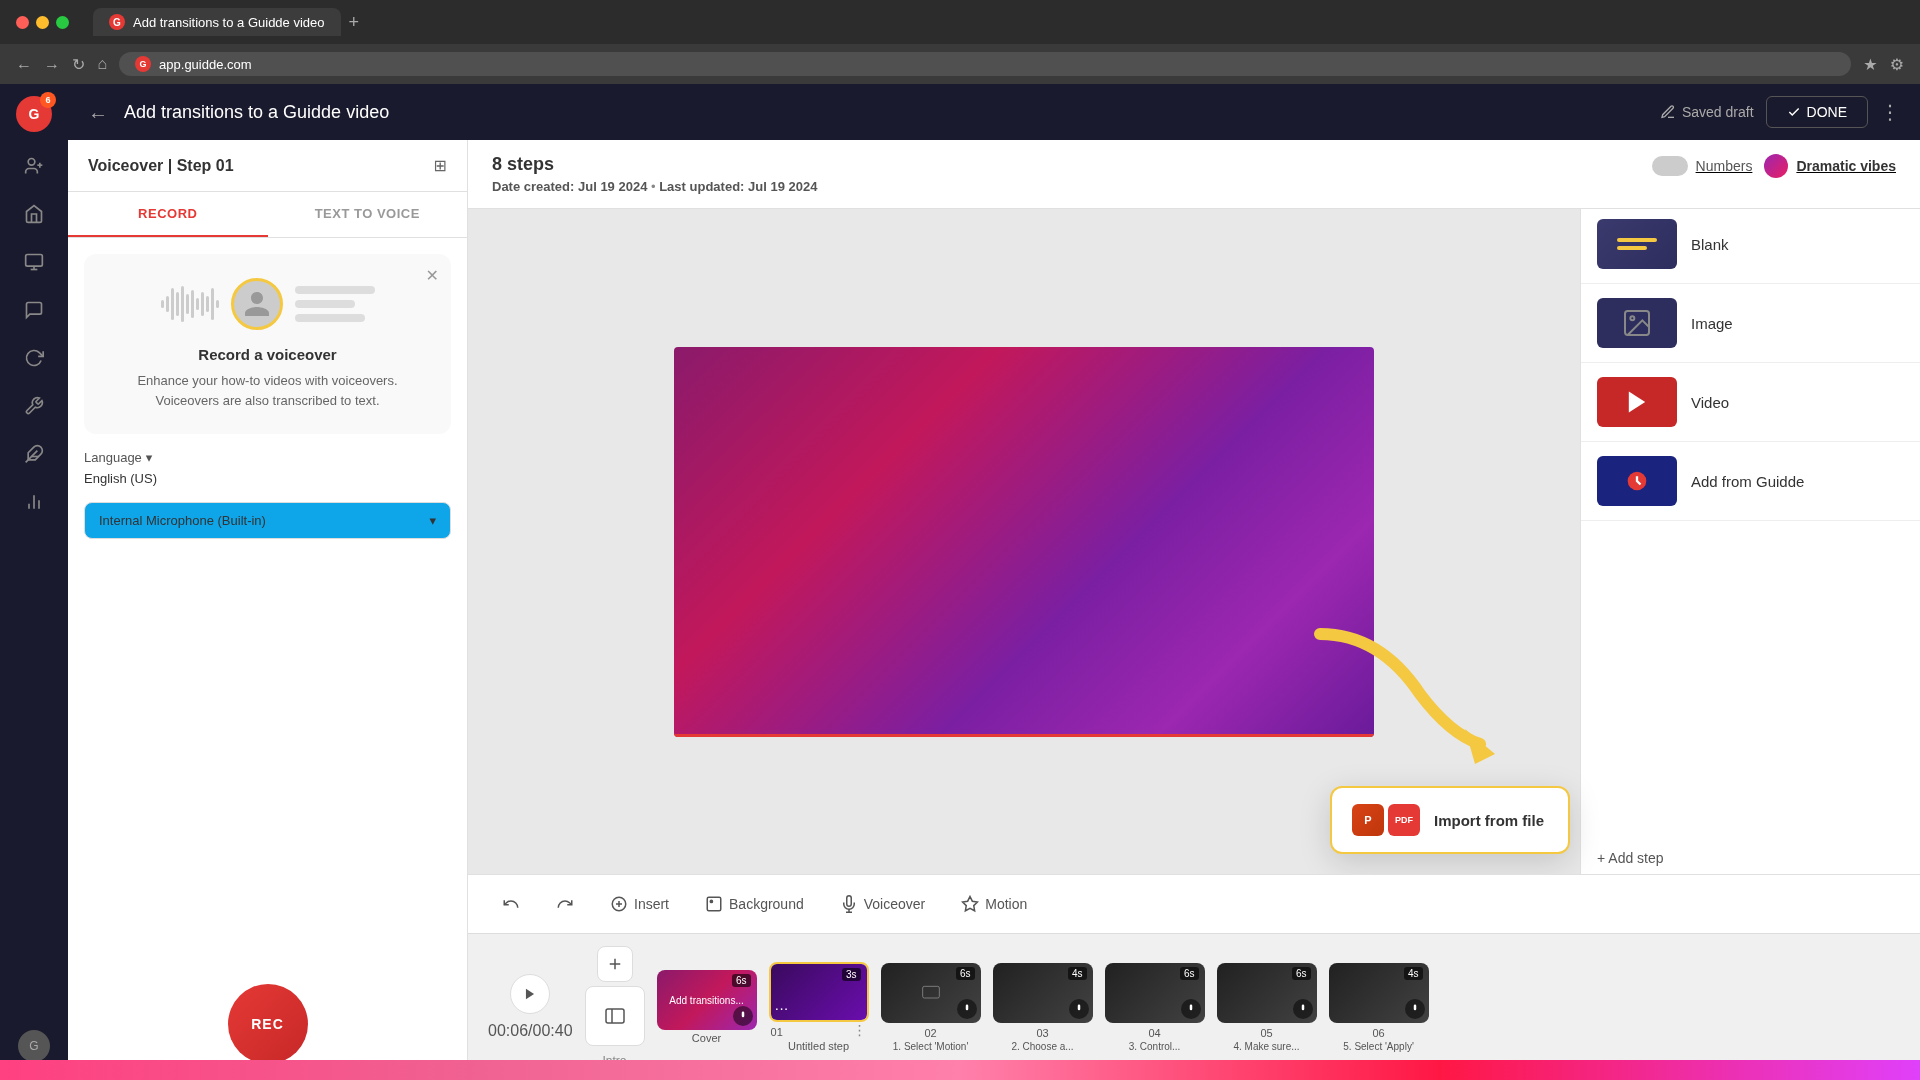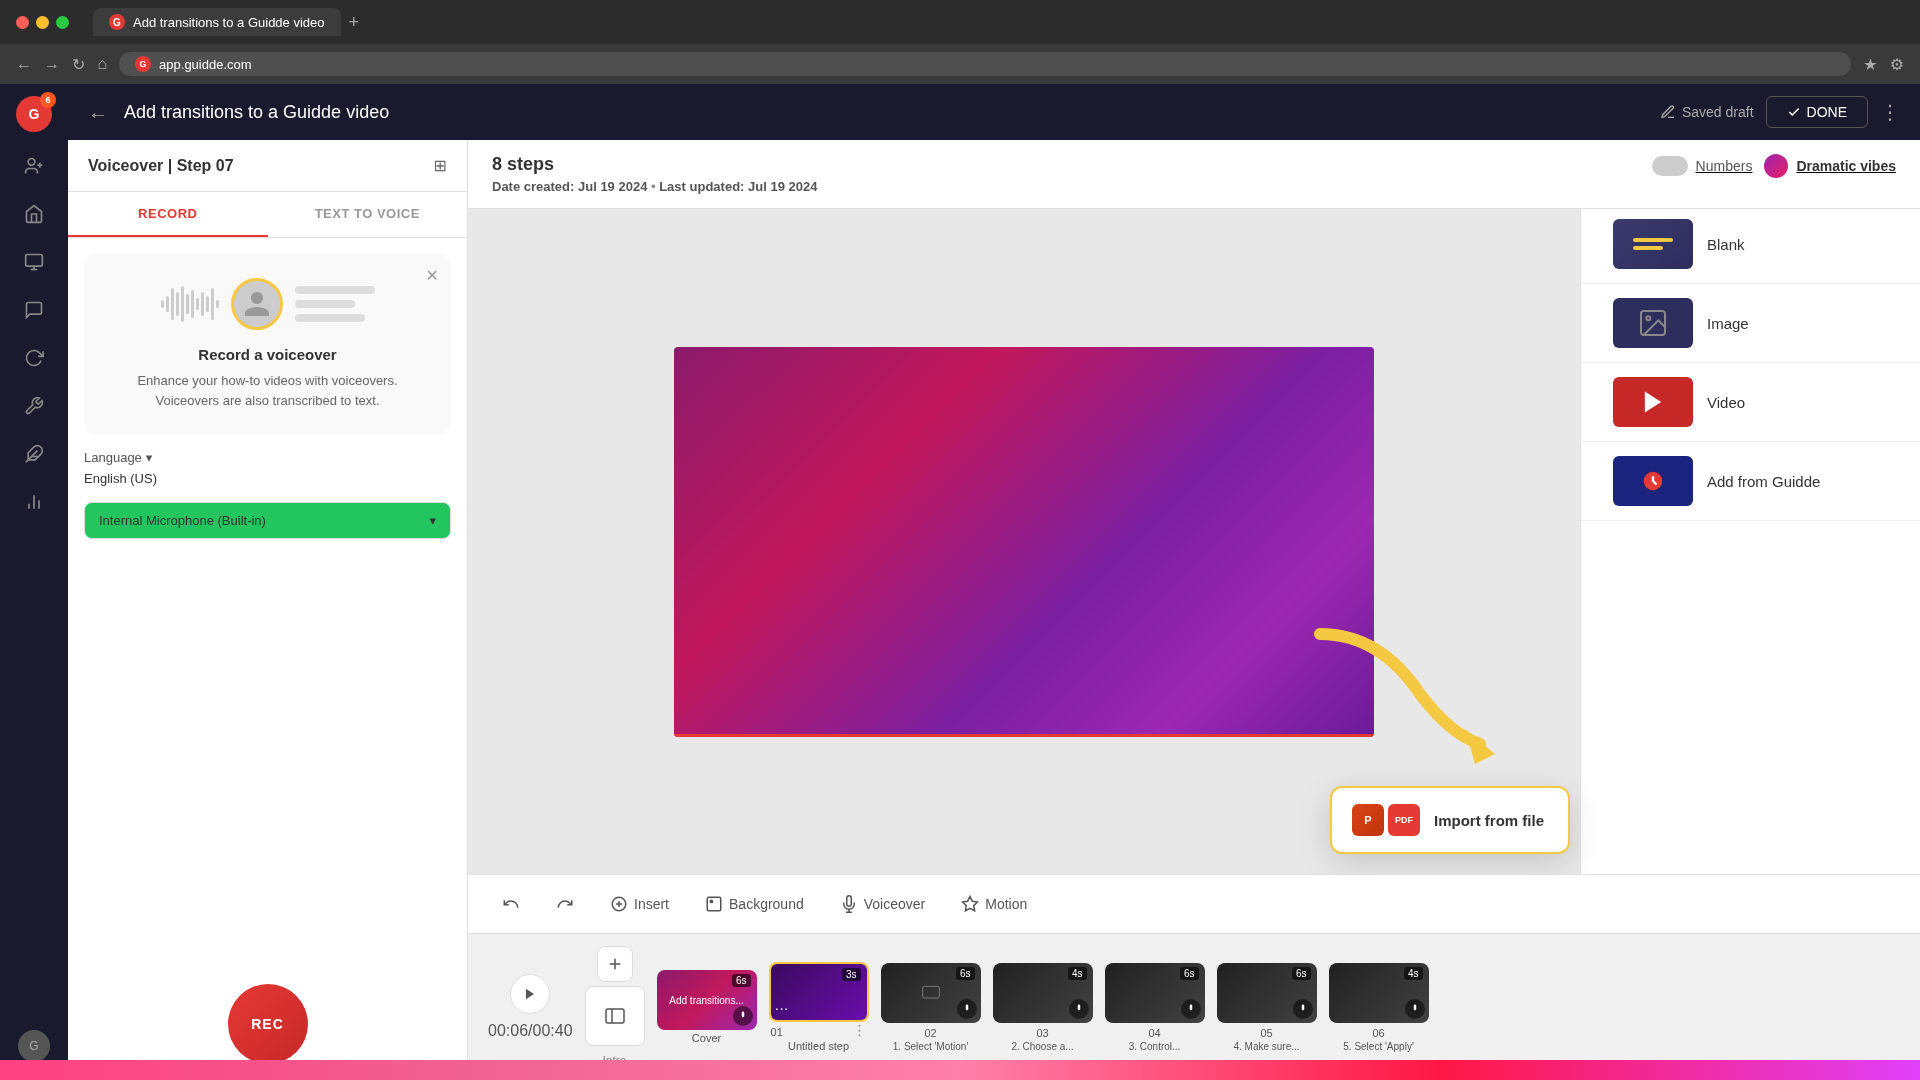--- a/index.html
+++ b/index.html
@@ -57,21 +57,21 @@
     .waveform-area { display: flex; align-items: center; gap: 12px; margin-bottom: 16px; justify-content: center; }
     .waveform-bars { display: flex; align-items: center; gap: 2px; height: 40px; }
     .waveform-bar { width: 3px; background: #ccc; border-radius: 2px; }
     .avatar-circle { width: 52px; height: 52px; border-radius: 50%; border: 3px solid #f5c842; background: #ccc; overflow: hidden; display: flex; align-items: center; justify-content: center; }
     .card-title { font-size: 15px; font-weight: 700; color: #333; margin-bottom: 8px; }
     .card-desc { font-size: 13px; color: #666; line-height: 1.5; }
 
     .language-label { font-size: 13px; color: #555; margin-bottom: 6px; display: flex; align-items: center; gap: 4px; cursor: pointer; }
     .language-value { font-size: 13px; color: #333; margin-bottom: 16px; }
 
-    .microphone-select { width: 100%; padding: 10px 14px; border: 1px solid #ddd; border-radius: 8px; font-size: 13px; color: #333; background: #22c55e; cursor: pointer; display: flex; justify-content: space-between; align-items: center; gap: 16px; }
+    .microphone-select { width: 100%; padding: 10px 14px; border: 1px solid #ddd; border-radius: 8px; font-size: 13px; color: #333; background: #0ea5e9; cursor: pointer; display: flex; justify-content: space-between; align-items: center; gap: 16px; }
 
     .rec-area { padding: 16px; display: flex; justify-content: center; }
     .rec-btn { width: 80px; height: 80px; border-radius: 50%; background: linear-gradient(135deg, #e53935, #c62828); color: white; font-size: 14px; font-weight: 700; border: none; cursor: pointer; display: flex; align-items: center; justify-content: center; letter-spacing: 1px; }
 
     
     .center-content { flex: 1; display: flex; flex-direction: column; }
     .content-header { padding: 14px 24px; background: white; border-bottom: 1px solid #e0e0e0; display: flex; justify-content: space-between; align-items: flex-start; }
     .steps-info { }
     .steps-count { font-size: 18px; font-weight: 700; color: #333; margin-bottom: 4px; }
     .steps-dates { font-size: 13px; color: #888; }
@@ -103,21 +103,21 @@
     .clip-thumb.selected { border: 2px solid #f5c842; }
     .clip-duration { position: absolute; top: 4px; right: 6px; background: rgba(0,0,0,0.6); color: white; font-size: 10px; padding: 1px 4px; border-radius: 3px; }
     .clip-mic { position: absolute; bottom: 4px; right: 4px; width: 20px; height: 20px; background: rgba(0,0,0,0.5); border-radius: 50%; display: flex; align-items: center; justify-content: center; }
     .clip-number { font-size: 11px; color: #555; margin-top: 4px; text-align: right; }
     .clip-label { font-size: 11px; color: #555; margin-top: 2px; text-align: center; }
     .clip-dots { position: absolute; bottom: 4px; left: 4px; color: white; font-size: 14px; }
 
     
     .right-panel { width: 340px; background: white; border-left: 1px solid #e0e0e0; display: flex; flex-direction: column; overflow-y: auto; }
 
-    .template-item { display: flex; align-items: center; gap: 14px; padding: 10px 32px; cursor: pointer; }
+    .template-item { display: flex; align-items: center; gap: 14px; padding: 10px 16px; cursor: pointer; }
     .template-thumb { width: 80px; height: 50px; border-radius: 6px; overflow: hidden; flex-shrink: 0; background: #333; }
     .template-thumb-blank { background: linear-gradient(135deg, #3a3a6e, #2d2d5e); display: flex; align-items: center; justify-content: center; }
     .template-thumb-blank-lines { display: flex; flex-direction: column; gap: 4px; }
     .blank-line { height: 4px; background: #f5c842; border-radius: 2px; }
     .template-thumb-image { background: #2d2d5e; display: flex; align-items: center; justify-content: center; position: relative; }
     .template-thumb-video { background: #c62828; display: flex; align-items: center; justify-content: center; }
     .template-thumb-guidde { background: #1a237e; display: flex; align-items: center; justify-content: center; position: relative; }
     .template-name { font-size: 15px; color: #333; font-weight: 500; }
 
     
@@ -284,21 +284,21 @@
           <span>DONE</span>
         </button>
         <span class="more-btn">⋮</span>
       </div>
     </div>
 
     <div class="app-row">
 
       <div class="left-panel">
         <div class="left-panel-header">
-          <span class="panel-title">Voiceover | Step 07</span>
+          <span class="panel-title">Voiceover | Step 01</span>
           <span class="panel-icon">⊞</span>
         </div>
         <div class="tabs-row">
           <div class="tab-item active">RECORD</div>
           <div class="tab-item">TEXT TO VOICE</div>
         </div>
         <div class="voiceover-content">
           <div class="voiceover-card">
             <span class="close-card">✕</span>
             <div class="waveform-area">
@@ -424,20 +424,23 @@
               <div class="template-item">
                 <div class="template-thumb template-thumb-guidde">
                   <svg width="28" height="28" viewBox="0 0 24 24" fill="#e53935">
                       <circle cx="12" cy="12" r="8"></circle>
                       <path d="M12 8v4l3 3" stroke="white" stroke-width="2" fill="none"></path>
                     </svg>
                 </div>
                 <span class="template-name">Add from Guidde</span>
               </div>
               <div class="separator"></div>
+            </div>
+            <div class="add-step-btn">
+              <span>+ Add step</span>
             </div>
           </div>
 
           <div class="import-popup" style="position: absolute; right: 350px; bottom: 20px;">
             <div class="import-icons">
               <div class="ppt-icon">
                 <span>P</span>
               </div>
               <div class="pdf-icon">
                 <span>PDF</span>

